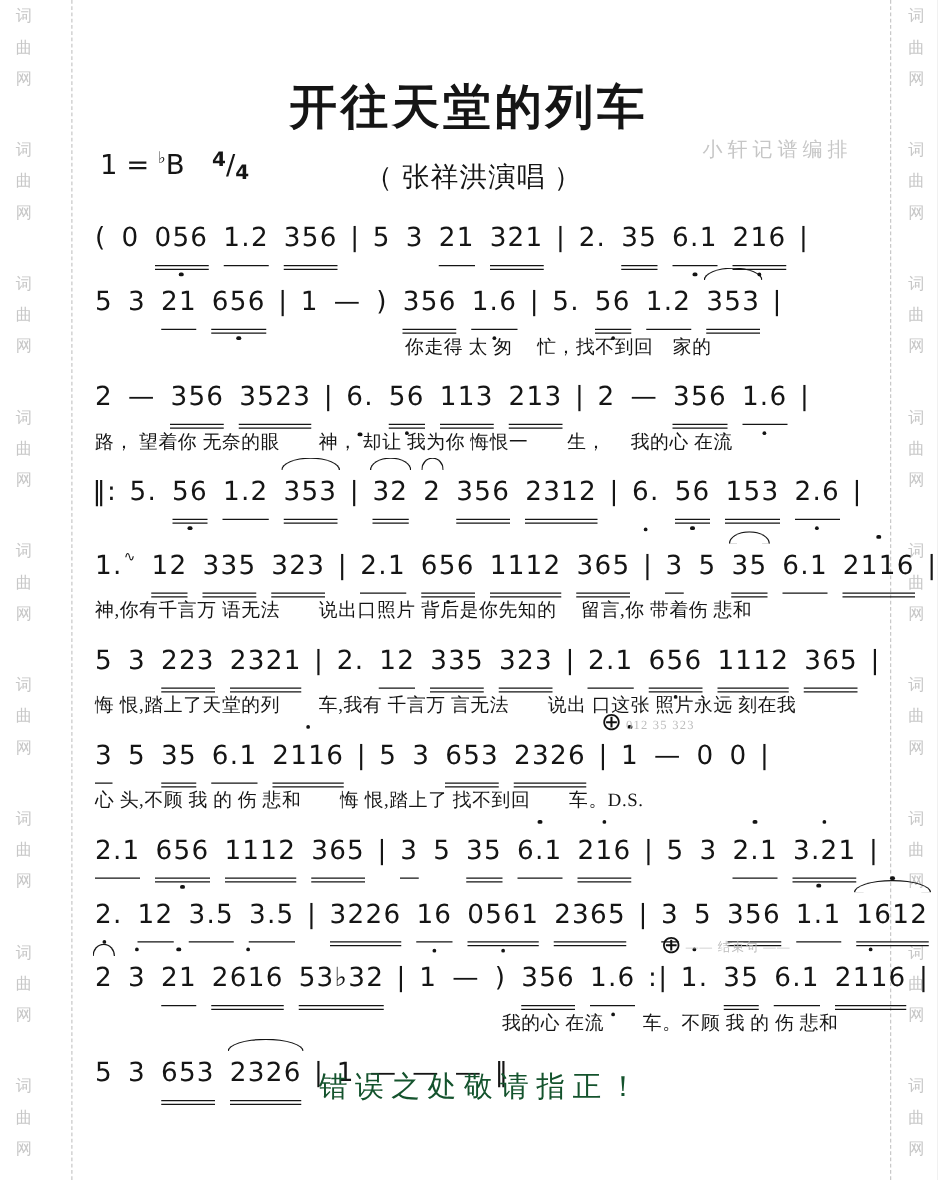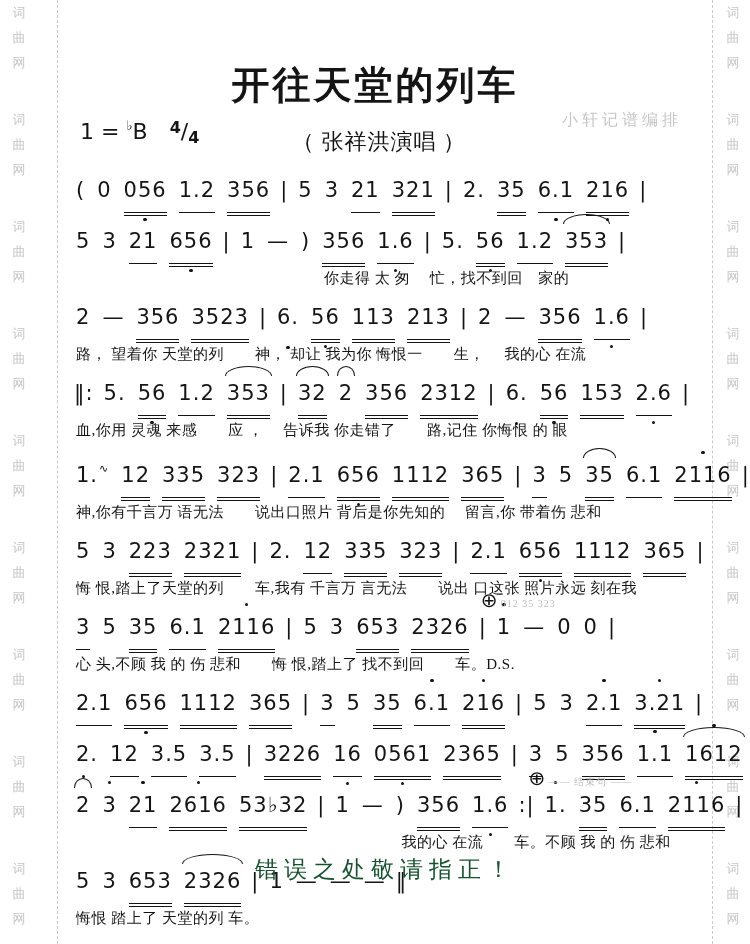--- a/index.html
+++ b/index.html
@@ -164,25 +164,24 @@
   <div class="score">
       <div class="sys nolyr">
         <div class="notes"><span class="tk"><span class="tx">(</span></span><span class="tk"><span class="tx">0</span></span><span class="tk"><span class="tx u2">056</span><i class="ul2"></i><i class="oct db"></i></span><span class="tk"><span class="tx u1">1.2</span></span><span class="tk"><span class="tx u2">356</span><i class="ul2"></i></span><span class="tk bar"><span class="tx">|</span></span><span class="tk"><span class="tx">5</span></span><span class="tk"><span class="tx">3</span></span><span class="tk"><span class="tx u1">21</span></span><span class="tk"><span class="tx u2">321</span><i class="ul2"></i></span><span class="tk bar"><span class="tx">|</span></span><span class="tk"><span class="tx">2.</span></span><span class="tk"><span class="tx u2">35</span><i class="ul2"></i></span><span class="tk"><span class="tx u1">6.1</span><i class="oct db"></i></span><span class="tk"><span class="tx u2">216</span><i class="ul2"></i><i class="oct db"></i></span><span class="tk bar"><span class="tx">|</span></span></div>
       </div>
       <div class="sys">
         <div class="notes"><span class="tk"><span class="tx">5</span></span><span class="tk"><span class="tx">3</span></span><span class="tk"><span class="tx u1">21</span></span><span class="tk"><span class="tx u2">656</span><i class="ul2"></i><i class="oct db"></i></span><span class="tk bar"><span class="tx">|</span></span><span class="tk"><span class="tx">1</span></span><span class="tk"><span class="tx">—</span></span><span class="tk"><span class="tx">)</span></span><span class="tk"><span class="tx u2">356</span><i class="ul2"></i></span><span class="tk"><span class="tx u1">1.6</span><i class="oct db"></i></span><span class="tk bar"><span class="tx">|</span></span><span class="tk"><span class="tx">5.</span></span><span class="tk"><span class="tx u2">56</span><i class="ul2"></i><i class="oct db"></i></span><span class="tk"><span class="tx u1">1.2</span></span><span class="tk"><span class="tx u2">353</span><i class="ul2"></i><i class="arc"></i></span><span class="tk bar"><span class="tx">|</span></span></div>
         <div class="lyr">　　　　　　　　　　　　　　　　你走得 太 匆　 忙，找不到回　家的</div>
       </div>
       <div class="sys">
         <div class="notes"><span class="tk"><span class="tx">2</span></span><span class="tk"><span class="tx">—</span></span><span class="tk"><span class="tx u2">356</span><i class="ul2"></i></span><span class="tk"><span class="tx u2">3523</span><i class="ul2"></i></span><span class="tk bar"><span class="tx">|</span></span><span class="tk"><span class="tx">6.</span><i class="oct db"></i></span><span class="tk"><span class="tx u2">56</span><i class="ul2"></i><i class="oct db"></i></span><span class="tk"><span class="tx u2">113</span><i class="ul2"></i></span><span class="tk"><span class="tx u2">213</span><i class="ul2"></i></span><span class="tk bar"><span class="tx">|</span></span><span class="tk"><span class="tx">2</span></span><span class="tk"><span class="tx">—</span></span><span class="tk"><span class="tx u2">356</span><i class="ul2"></i></span><span class="tk"><span class="tx u1">1.6</span><i class="oct db"></i></span><span class="tk bar"><span class="tx">|</span></span></div>
-        <div class="lyr">路， 望着你 天堂的列　　神， 却让 我为你 悔恨一　　生，　 我的心 在流</div>
+        <div class="lyr">路， 望着你 无奈的眼　　神， 却让 我为你 悔恨一　　生，　 我的心 在流</div>
       </div>
       <div class="sys">
         <div class="notes"><span class="tk bar"><span class="tx">‖:</span></span><span class="tk"><span class="tx">5.</span></span><span class="tk"><span class="tx u2">56</span><i class="ul2"></i><i class="oct db"></i></span><span class="tk"><span class="tx u1">1.2</span></span><span class="tk"><span class="tx u2">353</span><i class="ul2"></i><i class="arc"></i></span><span class="tk bar"><span class="tx">|</span></span><span class="tk"><span class="tx u2">32</span><i class="ul2"></i><i class="arc"></i></span><span class="tk"><span class="tx">2</span><i class="arc"></i></span><span class="tk"><span class="tx u2">356</span><i class="ul2"></i></span><span class="tk"><span class="tx u2">2312</span><i class="ul2"></i></span><span class="tk bar"><span class="tx">|</span></span><span class="tk"><span class="tx">6.</span><i class="oct db"></i></span><span class="tk"><span class="tx u2">56</span><i class="ul2"></i><i class="oct db"></i></span><span class="tk"><span class="tx u2">153</span><i class="ul2"></i></span><span class="tk"><span class="tx u1">2.6</span><i class="oct db"></i></span><span class="tk bar"><span class="tx">|</span></span></div>
-        <div class="lyr">血,你用 灵魂 来感　　应 ，　 告诉我 你走错了　　路,记住 你悔恨 的 眼</div>
       </div>
       <div class="sys">
         <div class="notes"><span class="tk"><span class="tx">1.</span><i class="orn">∿</i></span><span class="tk"><span class="tx u2">12</span><i class="ul2"></i></span><span class="tk"><span class="tx u2">335</span><i class="ul2"></i></span><span class="tk"><span class="tx u2">323</span><i class="ul2"></i></span><span class="tk bar"><span class="tx">|</span></span><span class="tk"><span class="tx u1">2.1</span></span><span class="tk"><span class="tx u2">656</span><i class="ul2"></i><i class="oct db"></i></span><span class="tk"><span class="tx u2">1112</span><i class="ul2"></i></span><span class="tk"><span class="tx u2">365</span><i class="ul2"></i></span><span class="tk bar"><span class="tx">|</span></span><span class="tk"><span class="tx u1">3</span></span><span class="tk"><span class="tx">5</span></span><span class="tk"><span class="tx u2">35</span><i class="ul2"></i><i class="arc"></i></span><span class="tk"><span class="tx u1">6.1</span></span><span class="tk"><span class="tx u2">2116</span><i class="ul2"></i><i class="oct da"></i></span><span class="tk bar"><span class="tx">|</span></span></div>
         <div class="lyr">神,你有千言万 语无法　　说出口照片 背后是你先知的　 留言,你 带着伤 悲和</div>
       </div>
       <div class="sys">
         <div class="notes"><span class="tk"><span class="tx">5</span></span><span class="tk"><span class="tx">3</span></span><span class="tk"><span class="tx u2">223</span><i class="ul2"></i></span><span class="tk"><span class="tx u2">2321</span><i class="ul2"></i></span><span class="tk bar"><span class="tx">|</span></span><span class="tk"><span class="tx">2.</span></span><span class="tk"><span class="tx u1">12</span></span><span class="tk"><span class="tx u2">335</span><i class="ul2"></i></span><span class="tk"><span class="tx u2">323</span><i class="ul2"></i></span><span class="tk bar"><span class="tx">|</span></span><span class="tk"><span class="tx u1">2.1</span></span><span class="tk"><span class="tx u2">656</span><i class="ul2"></i><i class="oct db"></i></span><span class="tk"><span class="tx u2">1112</span><i class="ul2"></i></span><span class="tk"><span class="tx u2">365</span><i class="ul2"></i></span><span class="tk bar"><span class="tx">|</span></span></div>
         <div class="lyr">悔 恨,踏上了天堂的列　　车,我有 千言万 言无法　　说出 口这张 照片永远 刻在我</div>
       </div>
       <div class="sys">
@@ -194,18 +193,17 @@
       </div>
       <div class="sys nolyr">
         <div class="notes"><span class="tk"><span class="tx">2.</span></span><span class="tk"><span class="tx u1">12</span></span><span class="tk"><span class="tx u1">3.5</span></span><span class="tk"><span class="tx u1">3.5</span></span><span class="tk bar"><span class="tx">|</span></span><span class="tk"><span class="tx u2">3226</span><i class="ul2"></i></span><span class="tk"><span class="tx u1">16</span><i class="oct db"></i></span><span class="tk"><span class="tx u2">0561</span><i class="ul2"></i><i class="oct db"></i></span><span class="tk"><span class="tx u2">2365</span><i class="ul2"></i></span><span class="tk bar"><span class="tx">|</span></span><span class="tk"><span class="tx u1">3</span></span><span class="tk"><span class="tx">5</span></span><span class="tk"><span class="tx u2">356</span><i class="ul2"></i></span><span class="tk"><span class="tx u1">1.1</span><i class="oct da"></i></span><span class="tk"><span class="tx u2">1612</span><i class="ul2"></i><i class="oct da hi"></i><i class="arc"></i></span></div>
       </div>
       <div class="sys">
         <div class="notes"><span class="tk"><span class="tx">2</span><i class="oct da hi"></i><i class="arc"></i></span><span class="tk"><span class="tx">3</span><i class="oct da"></i></span><span class="tk"><span class="tx u1">21</span><i class="oct da"></i></span><span class="tk"><span class="tx u2">2616</span><i class="ul2"></i><i class="oct da"></i></span><span class="tk"><span class="tx u2">53♭32</span><i class="ul2"></i></span><span class="tk bar"><span class="tx">|</span></span><span class="tk"><span class="tx">1</span></span><span class="tk"><span class="tx">—</span></span><span class="tk"><span class="tx">)</span></span><span class="tk"><span class="tx u2">356</span><i class="ul2"></i></span><span class="tk"><span class="tx u1">1.6</span><i class="oct db"></i></span><span class="tk bar"><span class="tx">:|</span></span><span class="tk"><span class="tx">1.</span><i class="oct da"></i><i class="coda">⊕</i><i class="lbl">—— 结束句 ——</i></span><span class="tk"><span class="tx u2">35</span><i class="ul2"></i></span><span class="tk"><span class="tx u1">6.1</span></span><span class="tk"><span class="tx u2">2116</span><i class="ul2"></i><i class="oct da"></i></span><span class="tk bar"><span class="tx">|</span></span></div>
         <div class="lyr">　　　　　　　　　　　　　　　　　　　　　我的心 在流　　车。不顾 我 的 伤 悲和</div>
       </div>
       <div class="sys">
         <div class="notes"><span class="tk"><span class="tx">5</span></span><span class="tk"><span class="tx">3</span></span><span class="tk"><span class="tx u2">653</span><i class="ul2"></i></span><span class="tk"><span class="tx u2">2326</span><i class="ul2"></i><i class="arc"></i></span><span class="tk bar"><span class="tx">|</span></span><span class="tk"><span class="tx">1</span></span><span class="tk"><span class="tx">—</span></span><span class="tk"><span class="tx">—</span></span><span class="tk"><span class="tx">—</span></span><span class="tk bar"><span class="tx">‖</span></span></div>
-        <div class="lyr">悔恨 踏上了 天堂的列 车。</div>
       </div>
     </div>
 
   <div class="stamp">错误之处敬请指正！</div>
 </div>
 
 </body></html>

